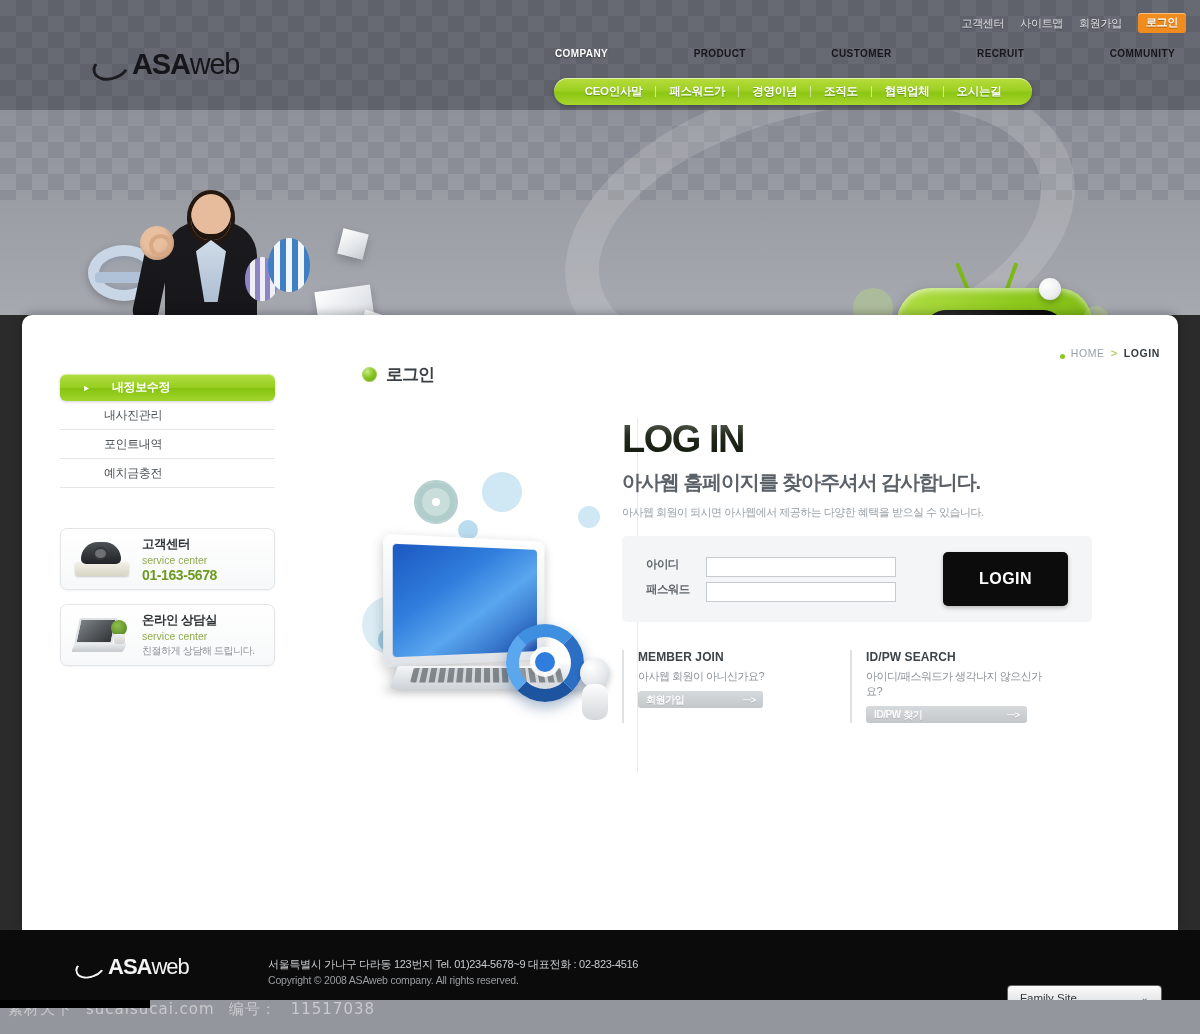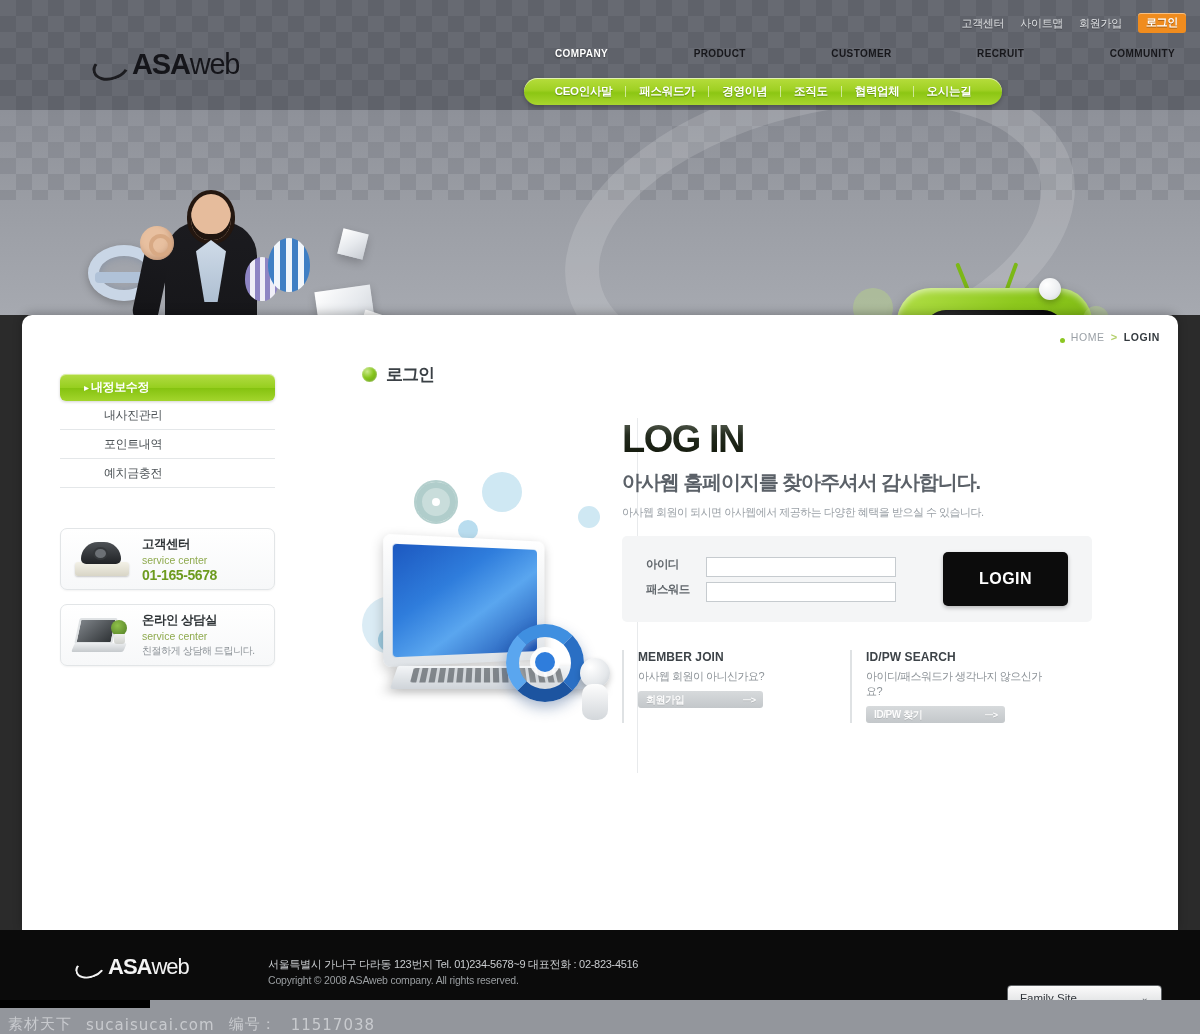--- a/index.html
+++ b/index.html
@@ -52,21 +52,21 @@
     position:absolute; left:555px; top:48px; width:620px;
     display:flex; justify-content:space-between; align-items:center;
   }
   #mainnav .nav {
     font-size:10px; font-weight:bold; color:#17171b; letter-spacing:0.4px;
     cursor:pointer;
   }
   #mainnav .nav.active { color:#ffffff; text-shadow:0 1px 2px rgba(0,0,0,.5); }
 
   #subnav {
-    position:absolute; left:524px; top:78px; width:478px; height:27px;
+    position:absolute; left:554px; top:78px; width:478px; height:27px;
     border-radius:14px;
     background:linear-gradient(to bottom,#b6dd3c 0%,#9fd023 45%,#8cc613 55%,#a8d62e 100%);
     box-shadow:inset 0 1px 0 rgba(255,255,255,.6),0 2px 4px rgba(0,0,0,.25);
     display:flex; align-items:center; justify-content:center; gap:0;
   }
   #subnav .s {
     font-size:11.5px; font-weight:bold; color:#ffffff; padding:0 13px;
     text-shadow:0 1px 1px rgba(60,100,0,.55); cursor:pointer; letter-spacing:-0.3px;
   }
   #subnav .sep { width:1px; height:11px; background:rgba(255,255,255,.55); }
@@ -168,21 +168,21 @@
     box-shadow:0 3px 6px rgba(0,0,0,.25); }
   .bubble { position:absolute; border-radius:50%; background:rgba(190,225,120,.35); }
 
   
   #panel {
     position:absolute; left:22px; top:315px; width:1156px; height:615px;
     background:#ffffff; border-radius:10px 10px 0 0;
     box-shadow:0 -2px 10px rgba(0,0,0,.25);
   }
   #breadcrumb {
-    position:absolute; right:18px; top:16px; display:flex; align-items:flex-end; gap:6px;
+    position:absolute; right:18px; top:32px; display:flex; align-items:flex-end; gap:6px;
     font-size:10.5px; color:#9aa0a6; letter-spacing:.6px;
   }
   #breadcrumb .dot { width:5px;height:5px;border-radius:50%;background:#8cc722; }
   #breadcrumb .chev { color:#b3cf6a; font-size:11px; font-weight:bold; }
   #breadcrumb .cur { color:#343a3f; font-weight:bold; }
 
   
   #sidebar { position:absolute; left:38px; top:45px; width:215px; }
   #mypage-title {
     font-size:30px; font-weight:bold; letter-spacing:-1.6px;
@@ -192,21 +192,21 @@
   }
   #sidenav { margin-top:14px; }
   #sidenav .item {
     height:29px; display:flex; align-items:center; font-size:12px; color:#4c5256;
     border-bottom:1px solid #e4e7e9; padding-left:44px; cursor:pointer; letter-spacing:-0.4px;
   }
   #sidenav .item.active {
     color:#fff; font-weight:bold; border-bottom:none; border-radius:6px;
     background:linear-gradient(to bottom,#b3dc44 0%,#97cf20 50%,#84c20f 51%,#a3d52c 100%);
     box-shadow:inset 0 1px 0 rgba(255,255,255,.5),0 1px 3px rgba(0,0,0,.18);
-    height:27px; padding-left:31px; position:relative;
+    height:27px; padding-left:52px; position:relative;
   }
   #sidenav .item.active:before {
     content:"\25B8"; position:absolute; left:24px; font-size:10px; color:#fff;
   }
   .sidebox {
     margin-top:14px; height:62px; border:1px solid #e2e5e7; border-radius:7px;
     background:linear-gradient(to bottom,#ffffff 0%,#f7f8f9 100%);
     display:flex; align-items:center; padding:0 10px; gap:9px;
     box-shadow:0 1px 2px rgba(0,0,0,.05);
   }
@@ -321,21 +321,21 @@
   .helpcol { border-left:2px solid #dfe2e4; padding-left:14px; width:200px; }
   .helpcol .h1 { font-size:12px; font-weight:bold; color:#3d4348; letter-spacing:.1px; }
   .helpcol .h2 { font-size:11px; color:#8d9398; margin-top:5px; letter-spacing:-0.5px; }
   .helpbtn {
     margin-top:7px; width:125px; height:17px; border-radius:3px;
     background:linear-gradient(to bottom,#d7dadc,#c3c7ca);
     display:flex; align-items:center; justify-content:space-between;
     padding:0 8px; font-size:10px; color:#fdfdfd; font-weight:bold; cursor:pointer;
     letter-spacing:-0.4px; text-shadow:0 1px 0 rgba(0,0,0,.1);
   }
-  .helpbtn.wide { width:139px; }
+  .helpbtn.wide { width:161px; }
   .helpbtn .ar { font-size:9px; letter-spacing:-1px; }
 
   
   #footer {
     position:absolute; left:0; top:930px; width:1200px; height:74px;
     background:#0b0b0b;
   }
   #flogo { position:absolute; left:75px; top:24px; display:flex; align-items:center; gap:5px; }
   #flogo .fs { width:28px; height:18px; position:relative; }
   #flogo .fs:before{
@@ -352,21 +352,21 @@
     border-radius:4px; border:1px solid #5d6164;
     background:linear-gradient(to bottom,#fbfbfb,#d8dadc);
     display:flex; align-items:center; justify-content:space-between; padding:0 12px;
     font-size:11.5px; color:#30353a; cursor:pointer;
   }
   #familysite .cd { font-size:10px; color:#6d7276; }
 
   
   #watermark {
     position:absolute; left:0; top:1000px; width:1200px; height:34px;
-    background:#93969c; display:flex; align-items:flex-end; gap:14px; padding-left:8px;
+    background:#93969c; display:flex; align-items:flex-start; gap:14px; padding-left:8px;
     font-size:15px; color:#c8cace; letter-spacing:1px;
     font-family:"DejaVu Sans",sans-serif;
   }
   #watermark .blk { position:absolute; left:0; top:0; width:150px; height:8px; background:#000; }
 </style>
 </head>
 <body>
 
 <div id="header">
 
@@ -463,21 +463,21 @@
 
     <div class="sidebox first">
       <div class="sb-icon">
         <span class="phone-base"></span>
           <span class="phone-body"></span>
           <span class="phone-dial"></span>
       </div>
       <div class="sb-text">
         <div class="t1">고객센터</div>
         <div class="t2">service center</div>
-        <div class="t3">01-165-5678</div>
+        <div class="t3">01-163-5678</div>
       </div>
     </div>
 
     <div class="sidebox">
       <div class="sb-icon">
         <span class="lap-screen"></span>
           <span class="lap-base"></span>
           <span class="plant"></span>
       </div>
       <div class="sb-text">

